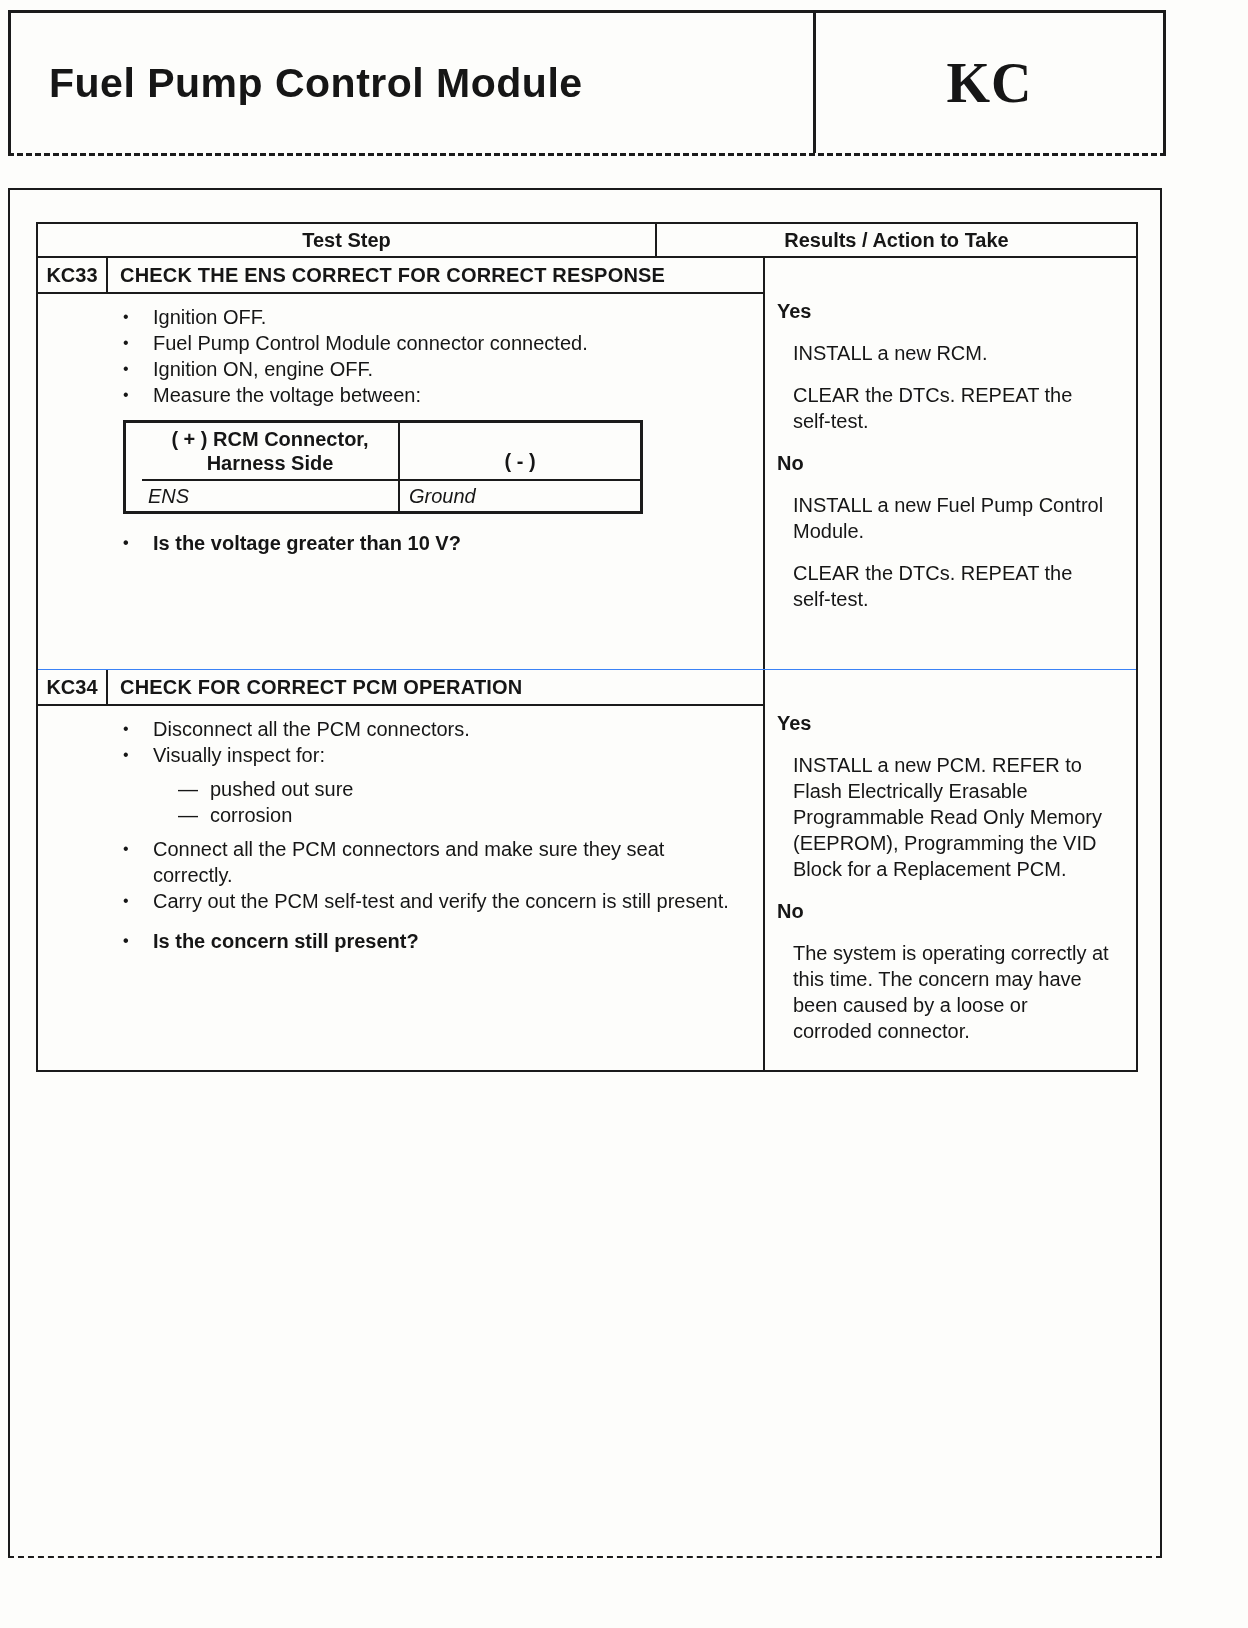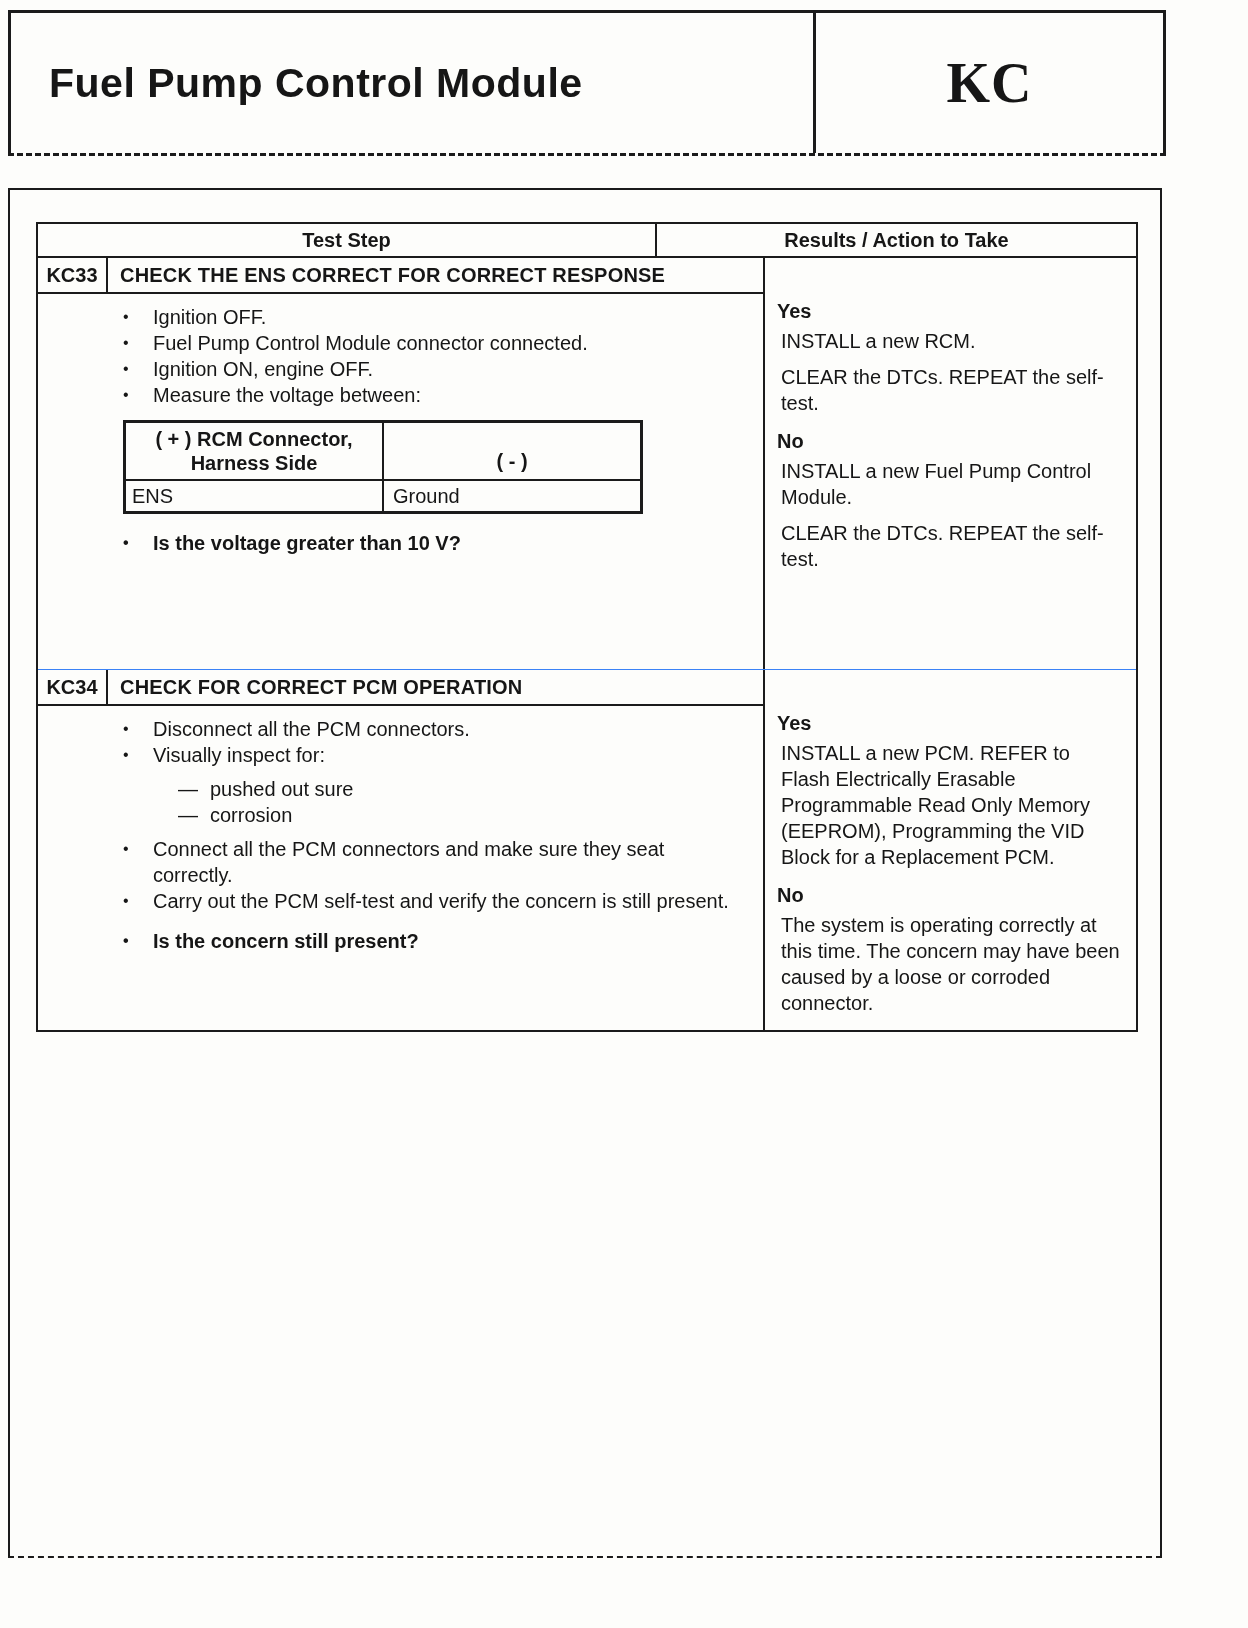--- a/index.html
+++ b/index.html
@@ -89,35 +89,36 @@
 
   .dash-group { margin:8px 0; }
   .dash-item { display:flex; padding-left:55px; }
   .dash-item .dash { width:32px; flex:none; }
 
   
   .conn-table {
     width:520px;
     margin:12px 0 16px 0;
     border:3px solid #1b1b1b;
+    padding-left:16px;
   }
   .ct-head { display:flex; border-bottom:2px solid #1b1b1b; font-weight:bold; }
   .ct-h1 {
     width:258px; flex:none;
     border-right:2px solid #1b1b1b;
     text-align:center; padding:4px 0; line-height:24px;
   }
   .ct-h2 { flex:1; display:flex; align-items:flex-end; justify-content:center; padding-bottom:5px; }
-  .ct-row { display:flex; line-height:30px; }
+  .ct-row { display:flex; line-height:30px;font-style:italic; }
   .ct-c1 { width:258px; flex:none; border-right:2px solid #1b1b1b; padding-left:6px; }
   .ct-c2 { flex:1; padding-left:9px; }
 
   
   .res-label { font-weight:bold; }
-  .res-group p { margin:4px; }
+  .res-group p { margin:16px; }
   .res-group p.gap { margin-top:10px; }
   .res-group + .res-group { margin-top:12px; }
 </style>
 </head>
 <body>
 
 <div class="header-box">
   <div class="header-title">Fuel Pump Control Module</div>
   <div class="header-code">KC</div>
 </div>

